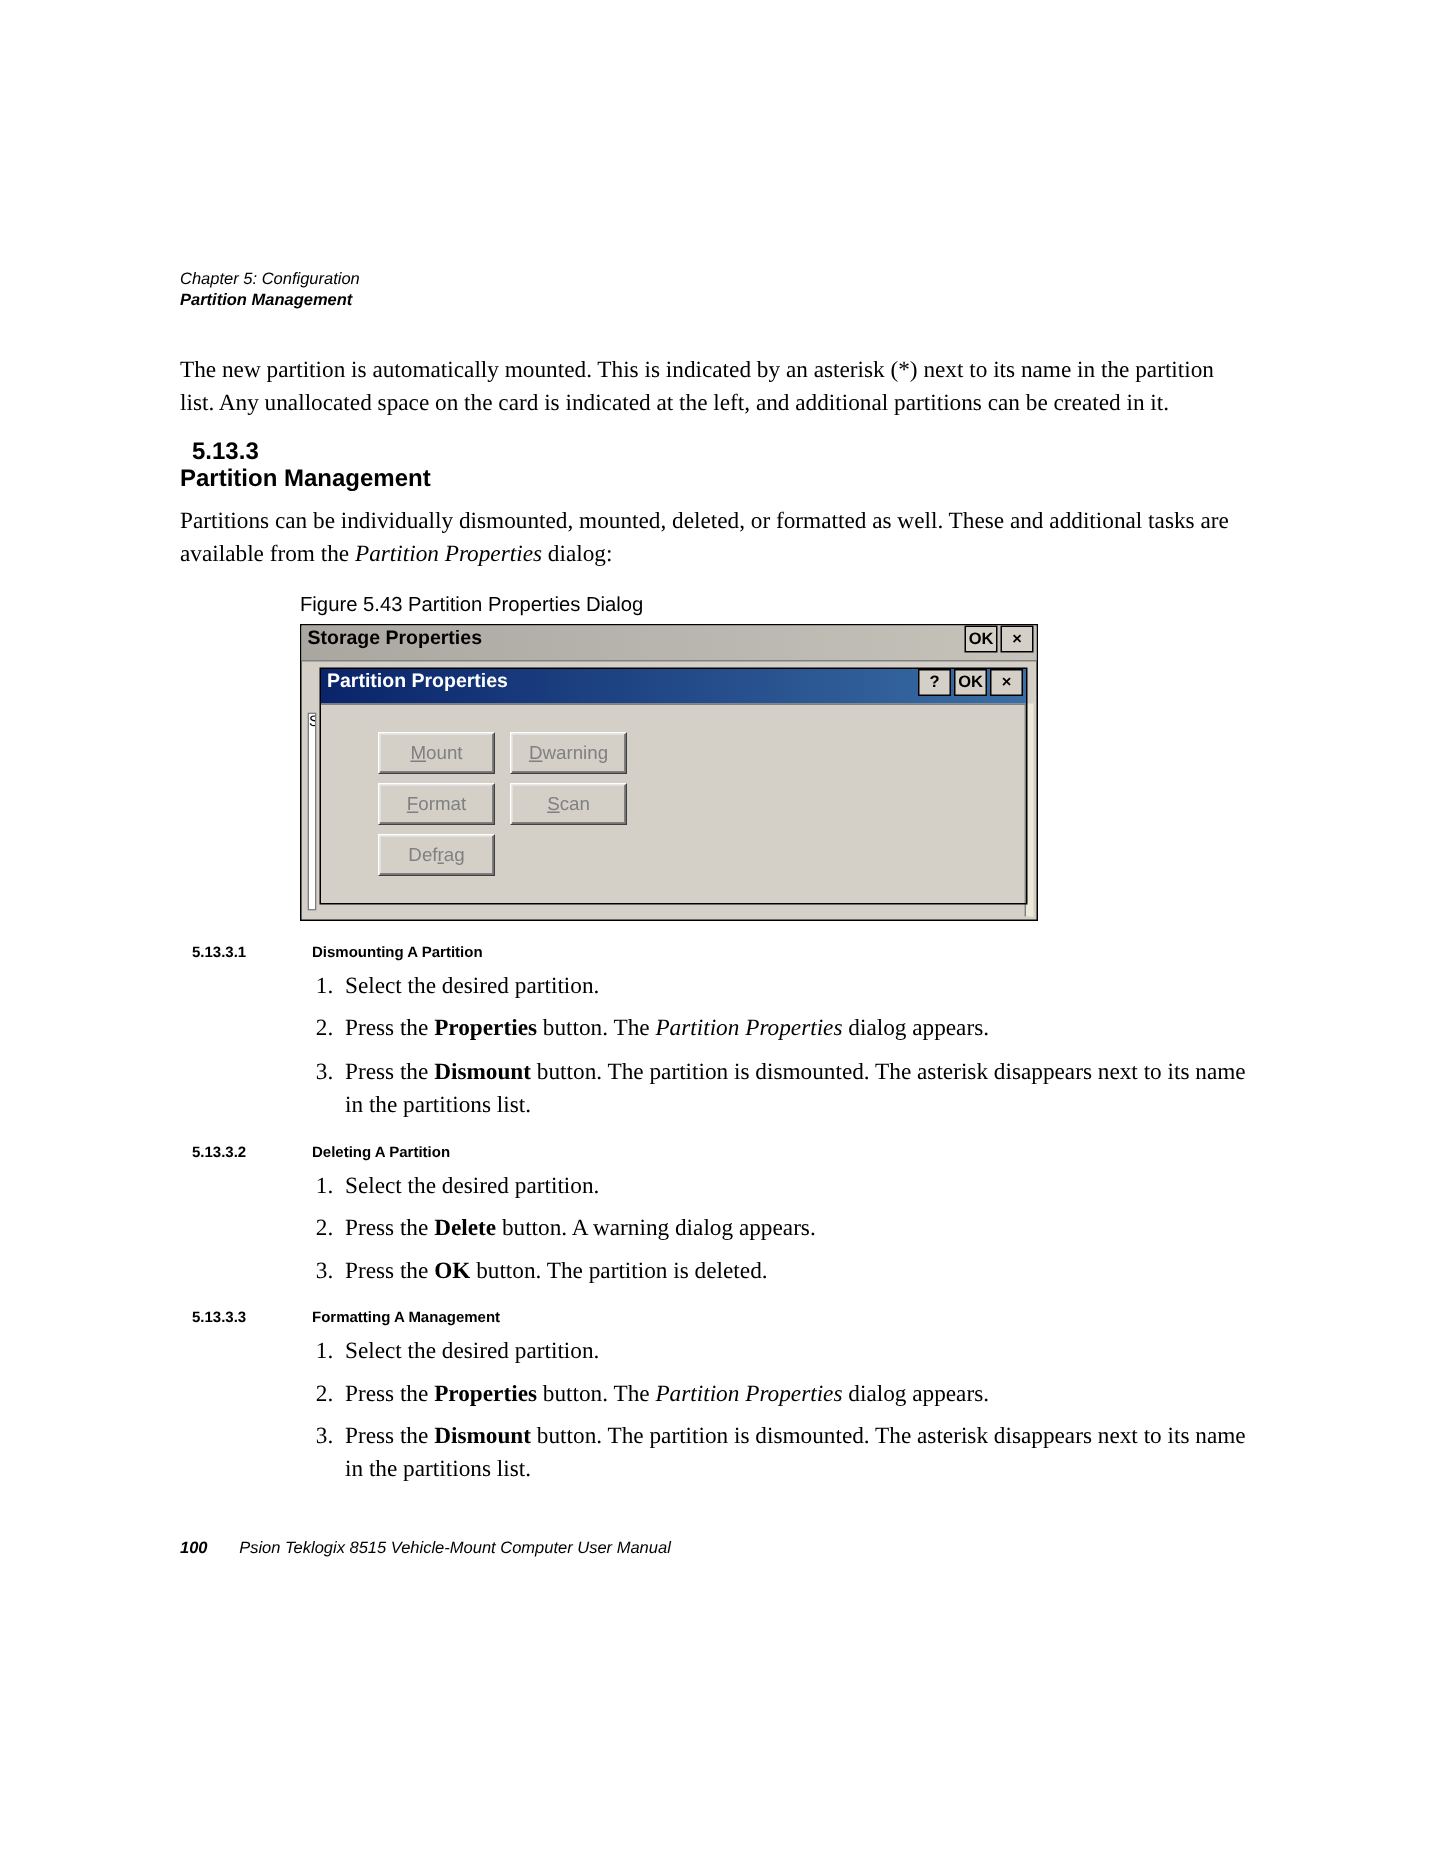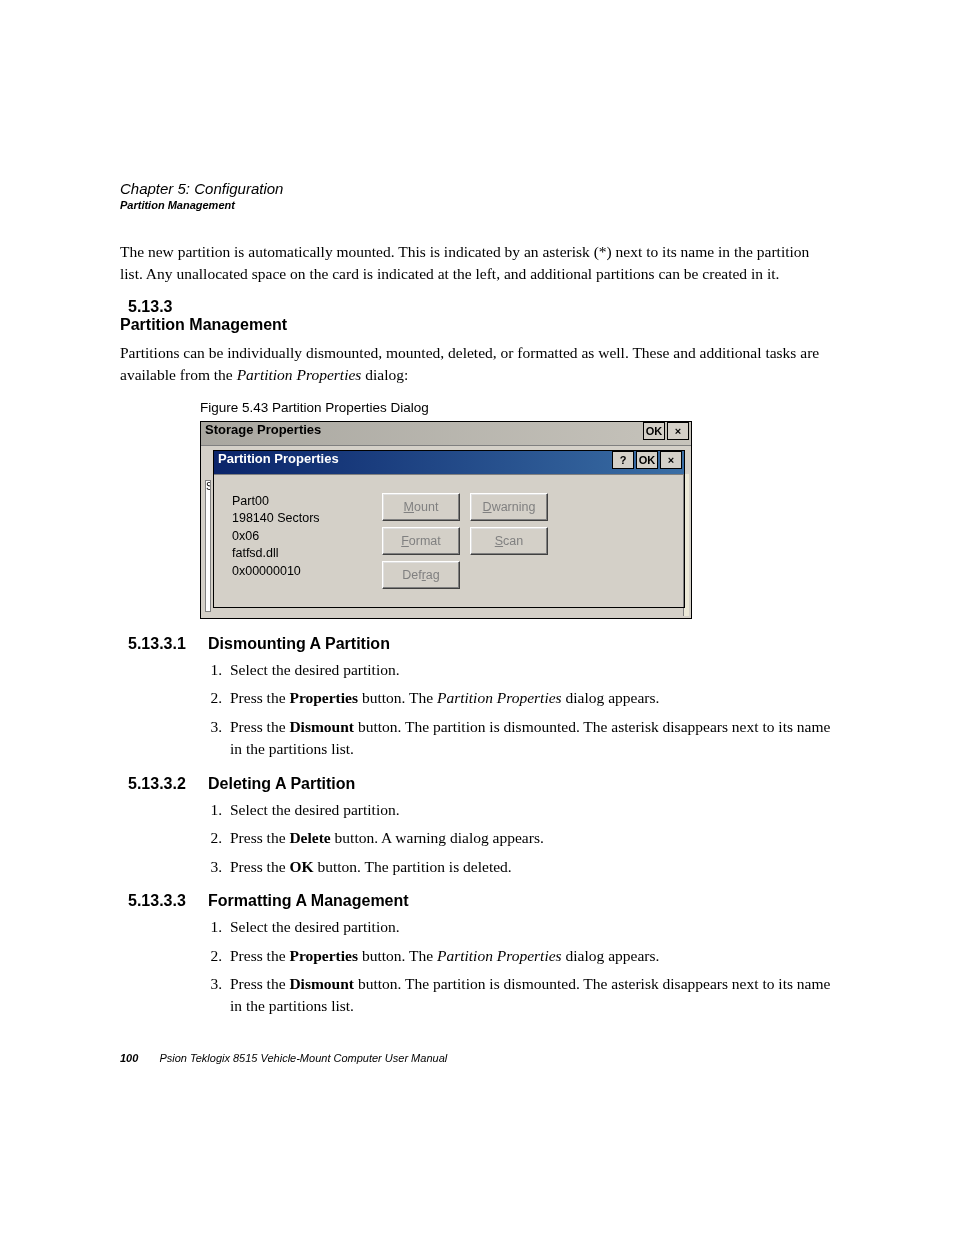--- a/index.html
+++ b/index.html
@@ -9,21 +9,21 @@
     background: #fff;
     font-family: Georgia, 'Times New Roman', serif;
     color: #000;
     width: 954px;
   }
   .page {
     padding: 180px 120px 60px 120px;
   }
   .header-chapter {
     font-family: Verdana, Geneva, sans-serif;
-    font-size: 15px;
+    font-size: 11px;
     font-style: italic;
     margin-bottom: 2px;
   }
   .header-section {
     font-family: Verdana, Geneva, sans-serif;
     font-size: 11px;
     font-style: italic;
     font-weight: bold;
     margin-bottom: 30px;
   }
@@ -46,21 +46,21 @@
   .h3-num { width: 80px; flex-shrink:0; margin-left: 8px;}
   .fig-caption {
     font-family: Verdana, Geneva, sans-serif;
     font-size: 13.5px;
     margin: 6px 0 6px 80px;
   }
   .h4-row {
     display: flex;
     font-family: Verdana, Geneva, sans-serif;
     font-weight: bold;
-    font-size: 16px;
+    font-size: 10px;
     margin: 14px 0 6px 0;
   }
   .h4-num { width: 80px; flex-shrink:0; margin-left: 8px;}
   ol.steps {
     margin: 0 0 10px 80px;
     padding-left: 26px;
     font-size: 15.5px;
     line-height: 1.45;
   }
   ol.steps li { padding-left: 4px; margin-bottom: 6px; }
@@ -201,27 +201,20 @@
       <div class="scrollbar-right"></div>
       <div class="inner-wrap">
         <div class="titlebar titlebar-active">
           <span>Partition Properties</span>
           <span class="spacer"></span>
           <span class="tb-btn">?</span>
           <span class="tb-btn ok">OK</span>
           <span class="tb-btn">×</span>
         </div>
         <div class="inner-body">
-          <div class="kv-col-vals">
-            <div class="kv">Part00</div>
-            <div class="kv">198140 Sectors</div>
-            <div class="kv">0x06</div>
-            <div class="kv">fatfsd.dll</div>
-            <div class="kv">0x00000010</div>
-          </div>
           <div class="btn-grid">
             <div class="win-btn">
                 <span></span>
                 <span class="ul">M</span>
                 <span>ount</span>
               </div>
             <div class="win-btn">
                 <span></span>
                 <span class="ul">D</span>
                 <span>warning</span>

